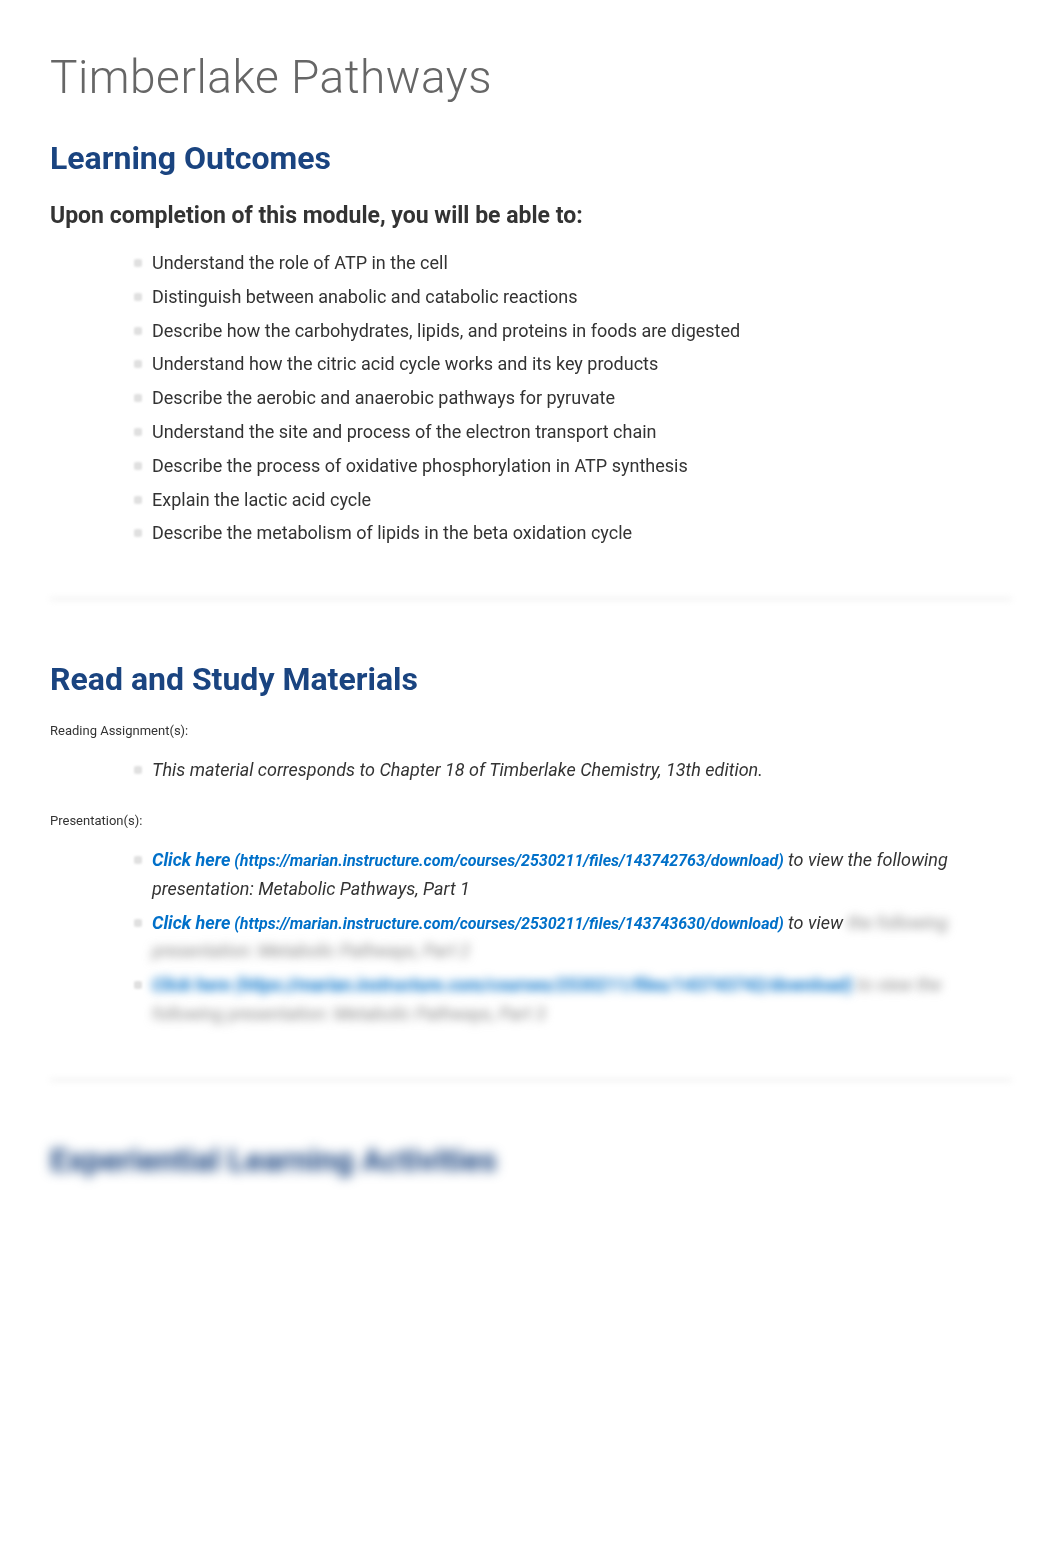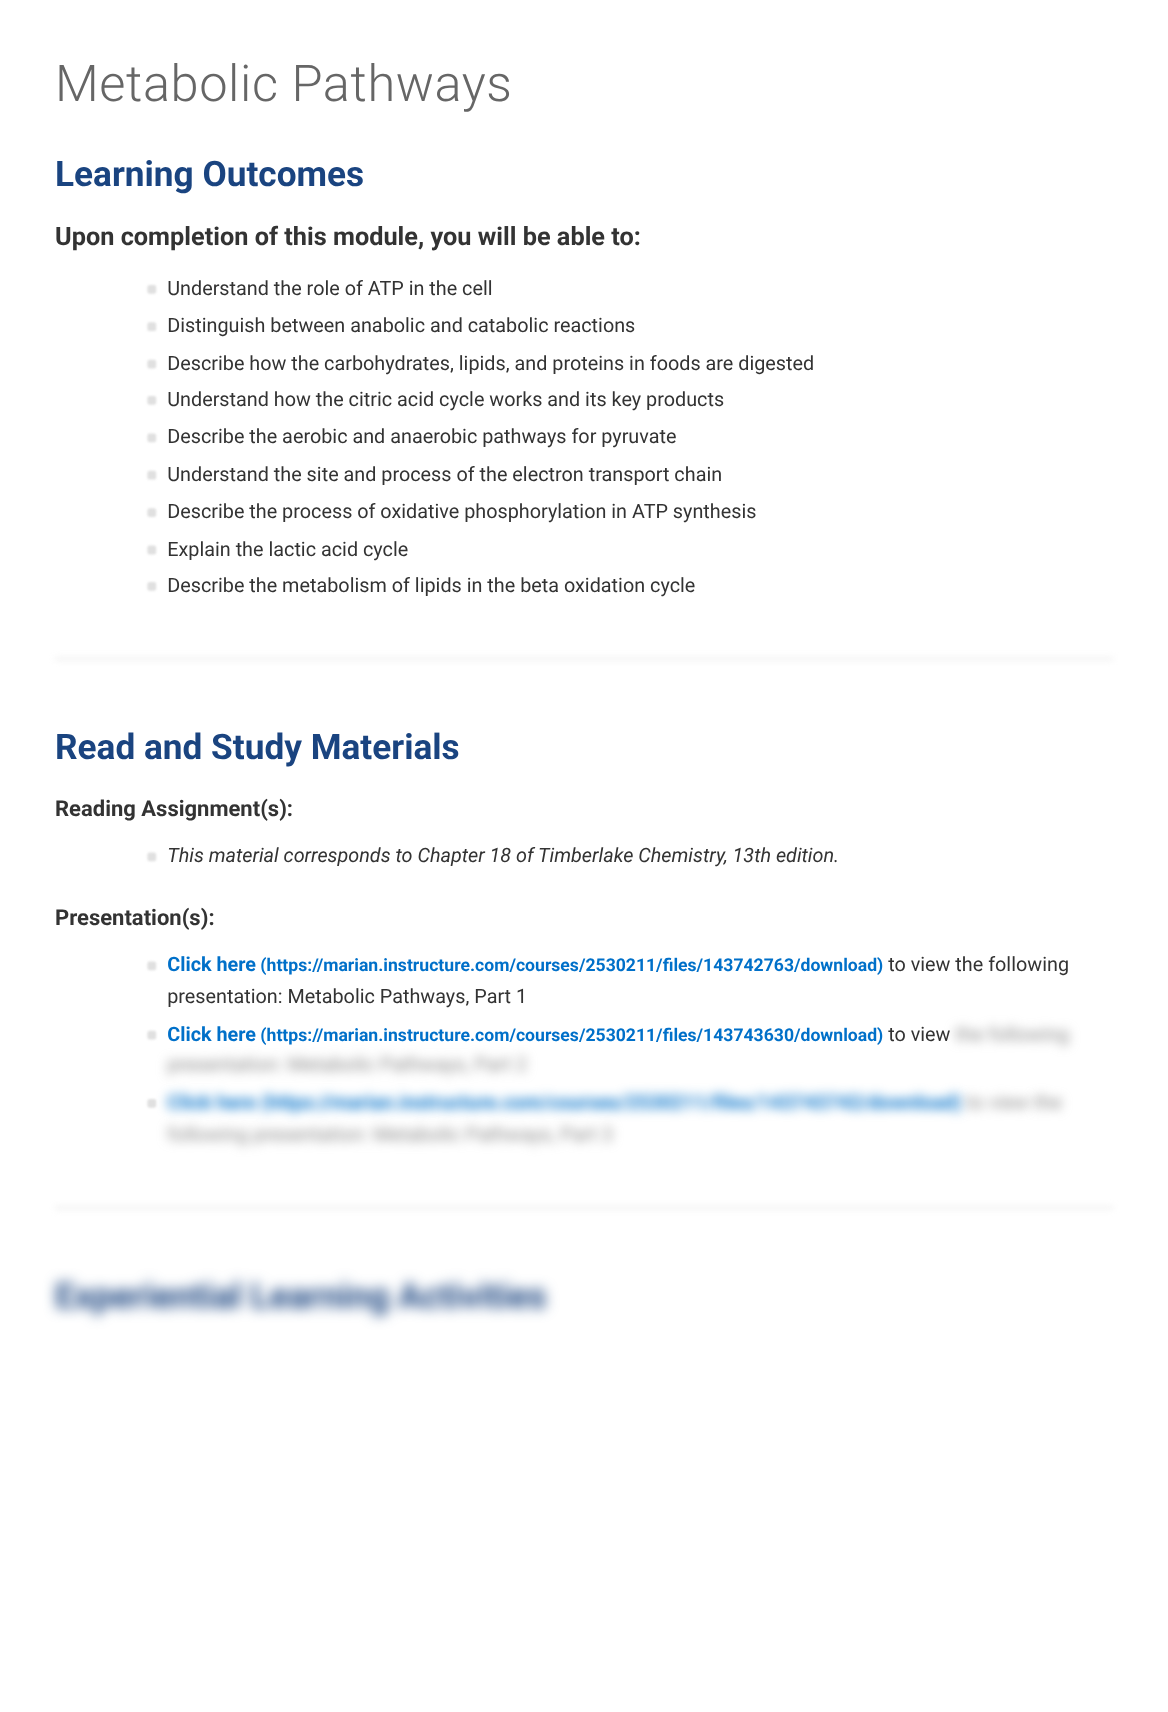--- a/index.html
+++ b/index.html
@@ -28,22 +28,22 @@
       margin-bottom: 25px;
       margin-top: 0;
     }
     p.intro-text {
       font-size: 23px;
       font-weight: 700;
       color: #333;
       margin-bottom: 20px;
     }
     p.subheading {
-      font-size: 20px;
-      font-weight: 700;
+      font-size: 13px;
+      font-weight: 400;
       color: #333;
       margin-bottom: 18px;
     }
     ul.outcome-list {
       list-style: none;
       padding-left: 102px;
       margin-bottom: 50px;
     }
     ul.outcome-list li {
       font-size: 18px;
@@ -84,20 +84,21 @@
       width: 8px;
       height: 8px;
       background: #e0e0e0;
       border-radius: 2px;
       filter: blur(1px);
     }
     ul.presentation-list {
       list-style: none;
       padding-left: 102px;
       margin-bottom: 50px;
+      font-style: italic;
     }
     ul.presentation-list li {
       font-size: 18px;
       color: #333;
       line-height: 1.6;
       margin-bottom: 5px;
       position: relative;
     }
     ul.presentation-list li::before {
       content: "";
@@ -144,21 +145,21 @@
       font-weight: 700;
       color: #1a4480;
       margin-top: 60px;
       filter: blur(6px);
       user-select: none;
     }
   </style>
 </head>
 <body>
 
-<h1 class="page-title">Metabolic Pathways</h1>
+<h1 class="page-title">Timberlake Pathways</h1>
 
 <h2 class="section-heading">Learning Outcomes</h2>
 
 <p class="intro-text">Upon completion of this module, you will be able to:</p>
 
 <ul class="outcome-list">
   <li>Understand the role of ATP in the cell</li>
   <li>Distinguish between anabolic and catabolic reactions</li>
   <li>Describe how the carbohydrates, lipids, and proteins in foods are digested</li>
   <li>Understand how the citric acid cycle works and its key products</li>

